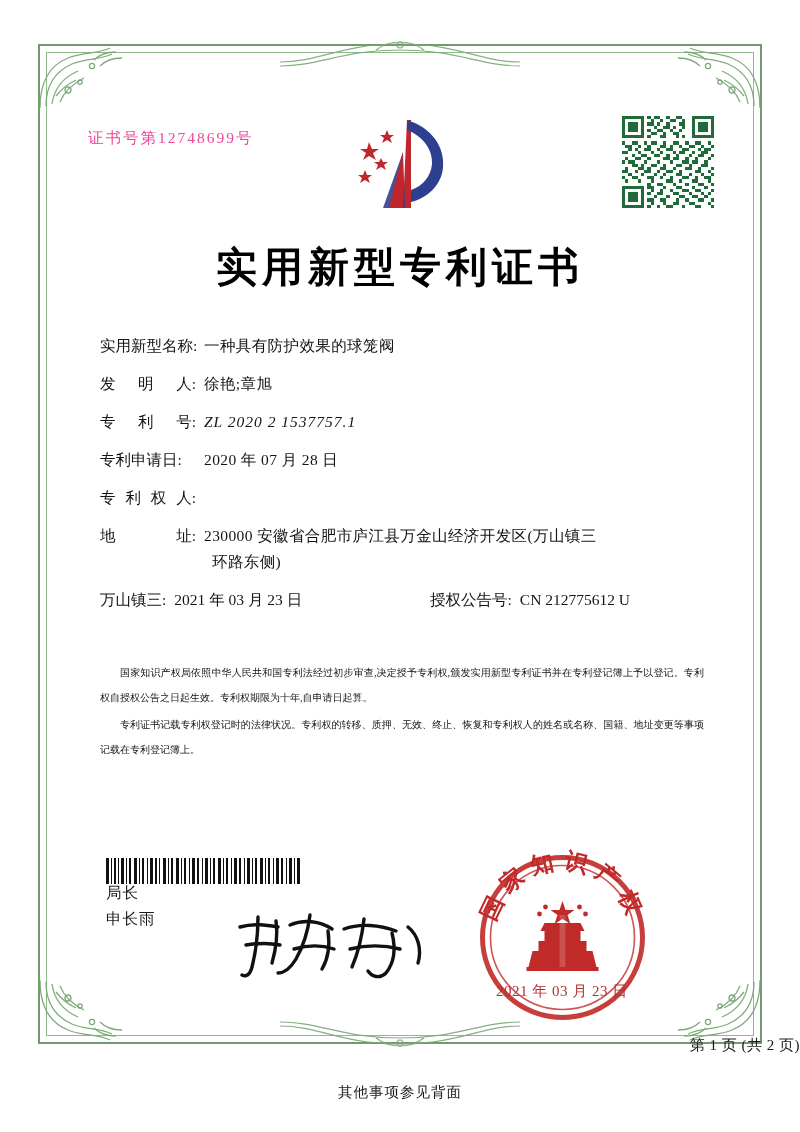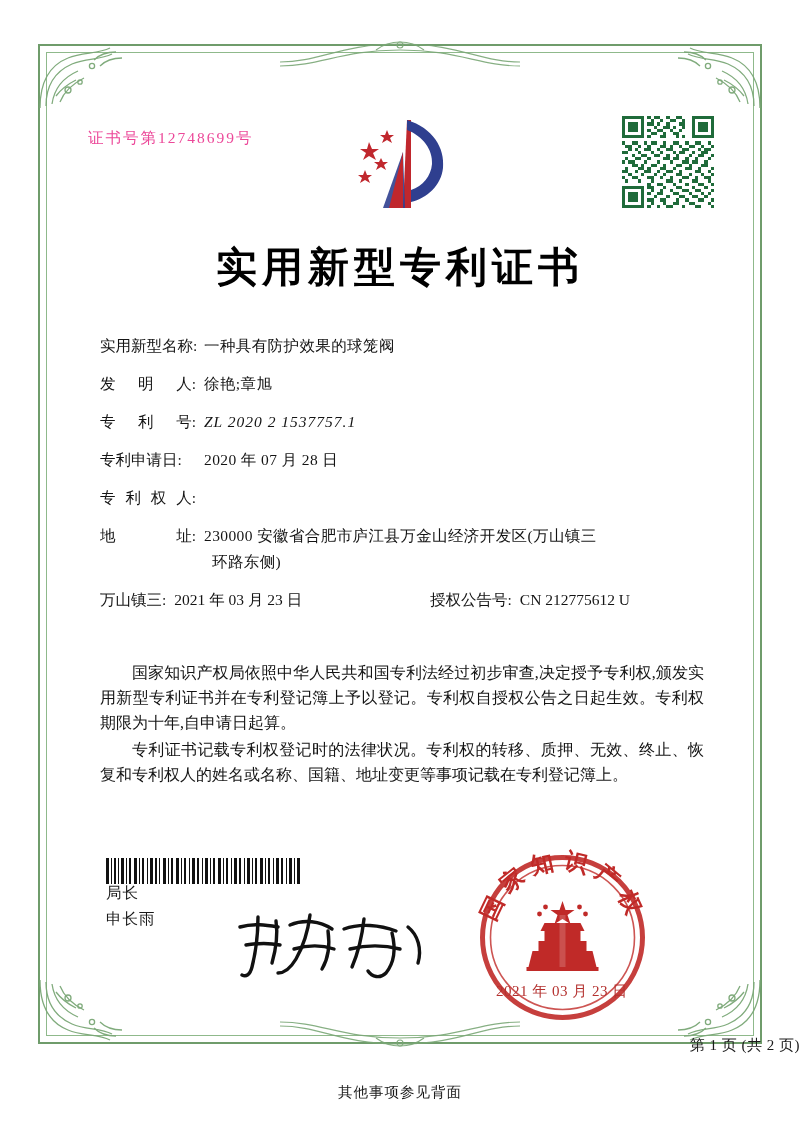--- a/index.html
+++ b/index.html
@@ -147,21 +147,21 @@
   .row-two .part2 { display: flex; align-items: baseline; }
   .lbl-inline { white-space: nowrap; }
   .lbl-inline.pad { margin-right: 8px; }
 
   
   .paras {
     position: absolute;
     left: 100px;
     top: 660px;
     width: 604px;
-    font-size: 16px;
+    font-size: 10px;
     line-height: 25px;
     text-align: justify;
     color: #141414;
   }
   .paras p {
     margin: 0 0 2px 0;
     text-indent: 2em;
   }
 
   

